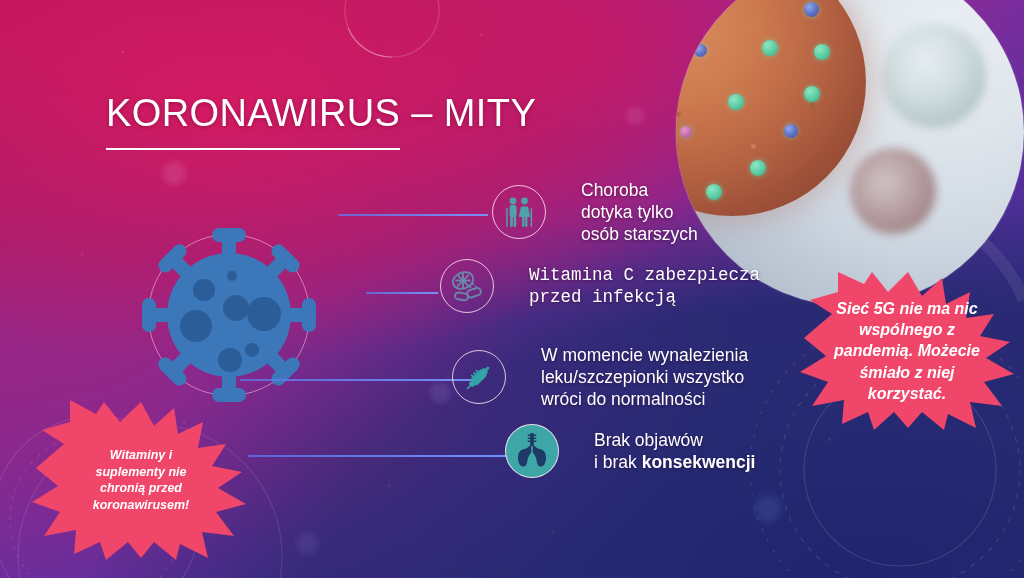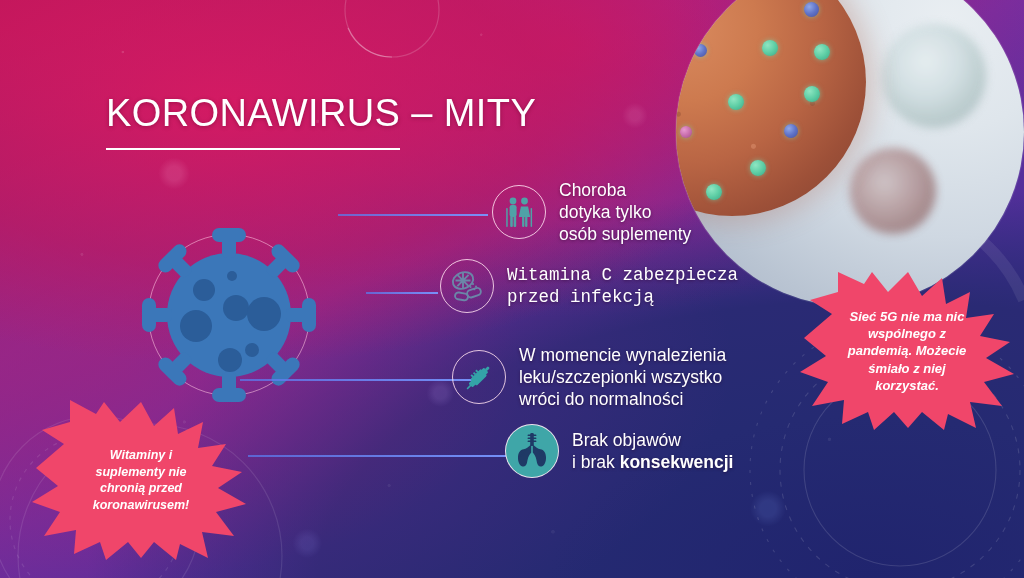--- a/index.html
+++ b/index.html
@@ -110,21 +110,21 @@
     white-space:nowrap;
     text-shadow:0 1px 4px rgba(90,0,40,.45);
   }
   .title .u{
     border-bottom:2px solid #ffffff;
     padding-bottom:14px;
   }
   .title .light{font-weight:400;}
 
   
-  .myth{position:absolute;display:flex;align-items:center;}
+  .myth{position:absolute;display:flex;align-items:center;gap:22px;}
   .myth .badge{
     width:54px;height:54px;flex:0 0 54px;
     border-radius:50%;
     border:1.6px solid rgba(255,225,240,.85);
     display:flex;align-items:center;justify-content:center;
     position:relative;
   }
   .myth .txt{
     color:#ffffff;
     font-size:17.5px;
@@ -148,21 +148,21 @@
   .burst .label{
     position:absolute;inset:0;
     display:flex;flex-direction:column;align-items:center;justify-content:center;
     color:#ffffff;font-style:italic;font-weight:700;
     text-align:center;line-height:1.32;
     padding:0 8px;
   }
   #burst-left{left:30px;top:400px;width:222px;height:160px;}
   #burst-left .label{font-size:12.5px;}
   #burst-right{left:796px;top:272px;width:222px;height:158px;}
-  #burst-right .label{font-size:13px;text-align:right;}
+  #burst-right .label{font-size:16px;text-align:right;}
 </style>
 </head>
 <body>
 
 <div id="slide">
 
   <div class="speckle"></div>
   <div class="glowdots"></div>
 
   <svg class="deco" width="1024" height="578" viewBox="0 0 1024 578">
@@ -282,21 +282,21 @@
           <rect x="20.1" y="21.4" width="2.3" height="10.6" rx="1"></rect>
           <rect x="23.1" y="21.4" width="2.3" height="10.6" rx="1"></rect>
           <rect x="4.2" y="13" width="1.5" height="19" rx=".7"></rect>
           <rect x="28.6" y="13" width="1.5" height="19" rx=".7"></rect>
         </g>
       </svg>
     </div>
     <div class="txt">
       <div>Choroba</div>
       <div>dotyka tylko</div>
-      <div>osób suplementy</div>
+      <div>osób starszych</div>
     </div>
   </div>
 
   <div class="myth" id="myth2">
     <div class="badge">
       <svg width="38" height="38" viewBox="0 0 38 38">
         <g fill="none" stroke="#6b86a8" stroke-width="1.9">
           <ellipse cx="15" cy="13.5" rx="10.5" ry="8" transform="rotate(-22 15 13.5)"></ellipse>
           <path d="M15 5.8 v15.4 M7.5 13.5 h15 M9.4 7.8 l11.2 11.4 M20.6 7.8 l-11.2 11.4"></path>
           <rect x="19" y="22" width="14" height="7.4" rx="3.7" transform="rotate(-18 26 25.7)"></rect>

